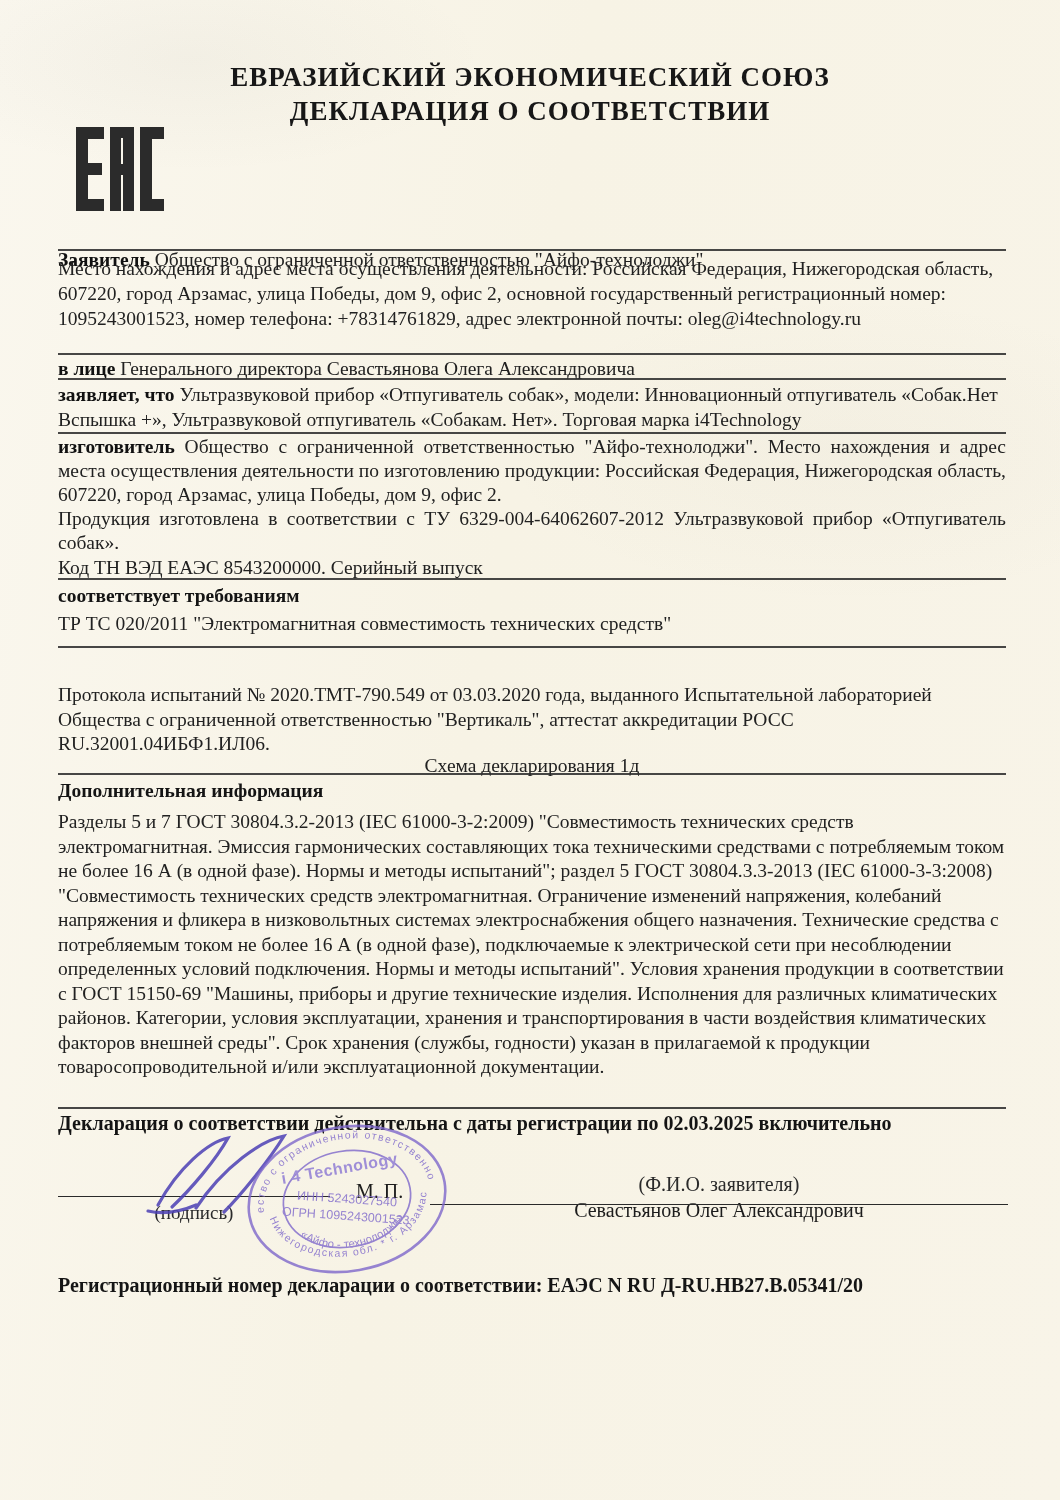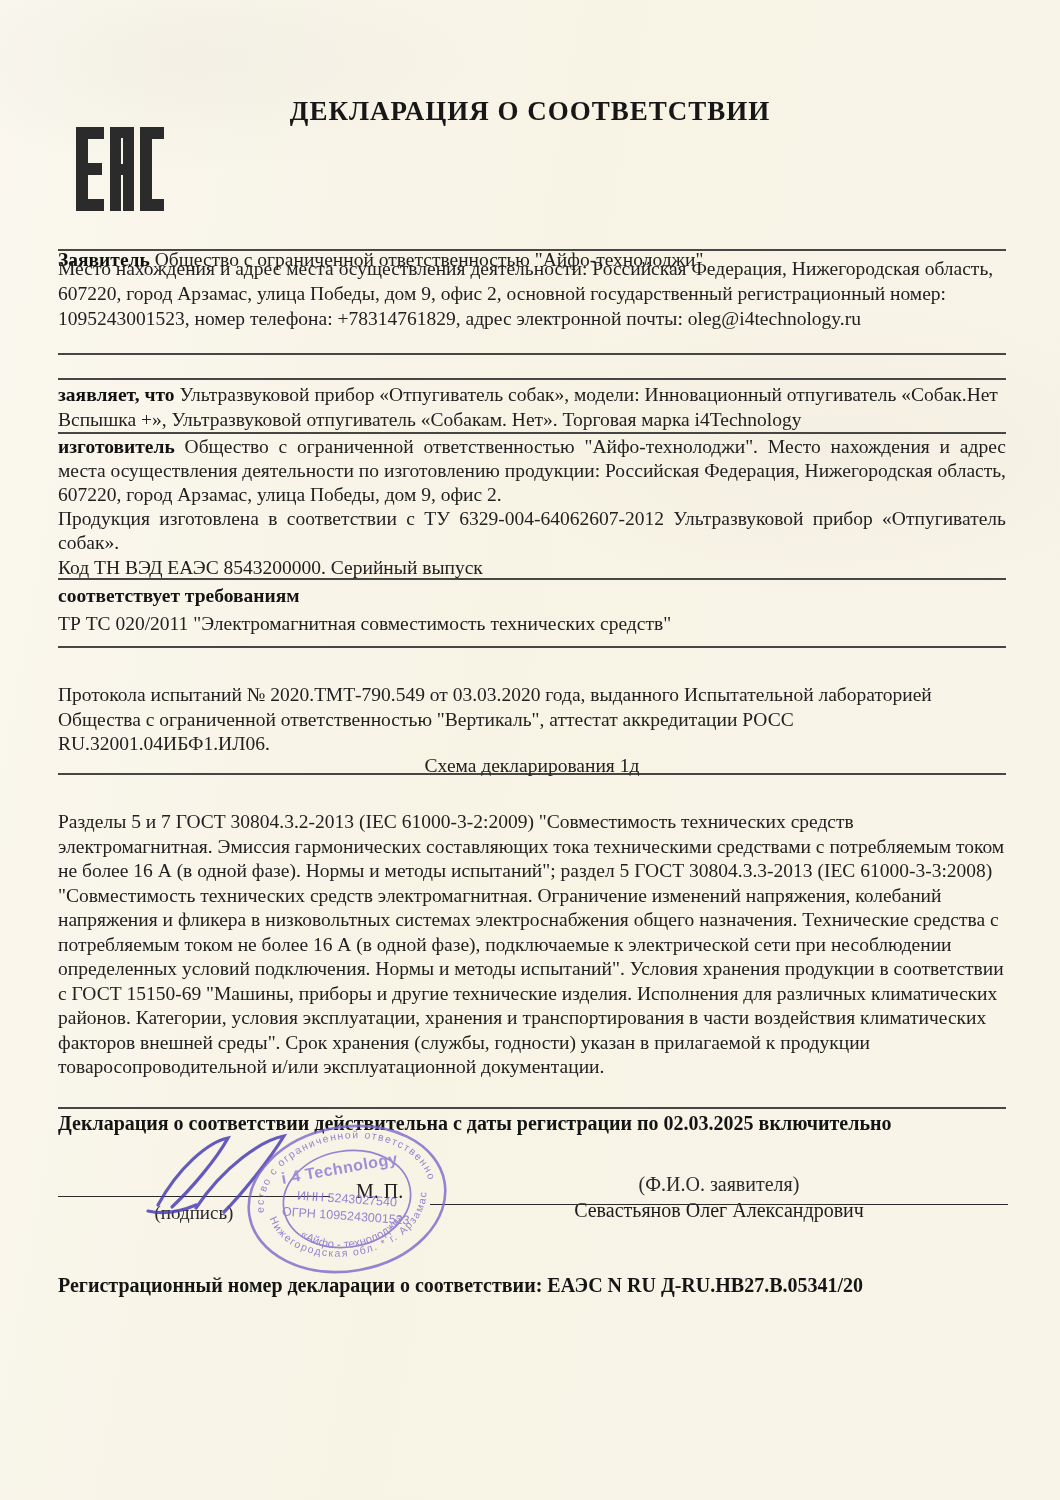--- a/index.html
+++ b/index.html
@@ -30,20 +30,21 @@
   .sig-line{height:0;border-top:1.7px solid #2a2a2a;}
   .caption{font-size:19px;color:#2a2a2a;text-align:center;}
   .footer-line{left:58px;width:948px;font-size:20px;font-weight:bold;color:#151515;}
   .overlay{position:absolute;left:0;top:0;pointer-events:none;}
 </style>
 </head>
 <body>
 
 <div class="page">
 
+  <div class="abs title" style="top:62px;">ЕВРАЗИЙСКИЙ ЭКОНОМИЧЕСКИЙ СОЮЗ</div>
   <div class="abs title" style="top:96px;">ДЕКЛАРАЦИЯ О СООТВЕТСТВИИ</div>
 
   <div class="abs" style="left:76px;top:127px;width:88px;height:84px;">
     <svg width="88" height="84" viewBox="0 0 88 84">
       <g fill="#2b2b2b">
         <rect x="0" y="0" width="12" height="84"></rect>
           <rect x="0" y="0" width="28" height="12"></rect>
           <rect x="0" y="36" width="26" height="12"></rect>
           <rect x="0" y="72" width="28" height="12"></rect>
         <rect x="34" y="0" width="11" height="84"></rect>
@@ -56,39 +57,41 @@
       </g>
     </svg>
   </div>
 
   <div class="abs row" style="top:207px;margin-top:40px;"><b>Заявитель</b>&nbsp;<span>Общество с ограниченной ответственностью "Айфо-технолоджи"</span></div>
   <div class="abs rule" style="top:249px;"></div>
 
   <div class="abs row" style="top:256px;">Место нахождения и адрес места осуществления деятельности: Российская Федерация, Нижегородская область, 607220, город Арзамас, улица Победы, дом 9, офис 2, основной государственный регистрационный номер: 1095243001523, номер телефона: +78314761829, адрес электронной почты: oleg@i4technology.ru</div>
   <div class="abs rule" style="top:353px;"></div>
 
+  <div class="abs row" style="top:356px;"><b>в лице</b>&nbsp;<span>Генерального директора Севастьянова Олега Александровича</span></div>
   <div class="abs rule" style="top:378px;"></div>
 
   <div class="abs row" style="top:382px;"><b>заявляет, что</b>&nbsp;<span>Ультразвуковой прибор «Отпугиватель собак», модели: Инновационный отпугиватель «Собак.Нет Вспышка +», Ультразвуковой отпугиватель «Собакам. Нет». Торговая марка i4Technology</span></div>
   <div class="abs rule" style="top:432px;"></div>
 
   <div class="abs row just" style="top:435px;line-height:24px;"><b>изготовитель</b>&nbsp;<span>Общество с ограниченной ответственностью "Айфо-технолоджи". Место нахождения и адрес места осуществления деятельности по изготовлению продукции: Российская Федерация, Нижегородская область, 607220, город Арзамас, улица Победы, дом 9, офис 2.</span></div>
 
   <div class="abs row just" style="top:507px;line-height:24px;">Продукция изготовлена в соответствии с ТУ 6329-004-64062607-2012  Ультразвуковой прибор «Отпугиватель собак».</div>
   <div class="abs row" style="top:555px;">Код ТН ВЭД ЕАЭС 8543200000. Серийный выпуск</div>
   <div class="abs rule" style="top:578px;"></div>
 
   <div class="abs row bold-head" style="top:583px;">соответствует требованиям</div>
   <div class="abs row" style="top:611px;">ТР ТС 020/2011 "Электромагнитная совместимость технических средств"</div>
   <div class="abs rule" style="top:646px;"></div>
 
   <div class="abs row" style="top:683px;line-height:24.5px;">Протокола испытаний № 2020.ТМТ-790.549 от 03.03.2020 года, выданного Испытательной лабораторией Общества с ограниченной ответственностью "Вертикаль", аттестат аккредитации РОСС RU.32001.04ИБФ1.ИЛ06.</div>
   <div class="abs row" style="top:753px;text-align:center;">Схема декларирования 1д</div>
   <div class="abs rule" style="top:773px;"></div>
 
+  <div class="abs row bold-head" style="top:778px;">Дополнительная информация</div>
   <div class="abs row" style="top:810px;line-height:24.5px;">Разделы 5 и 7 ГОСТ 30804.3.2-2013 (IEC 61000-3-2:2009) "Совместимость технических средств электромагнитная. Эмиссия гармонических составляющих тока техническими средствами с потребляемым током не более 16 А (в одной фазе). Нормы и методы испытаний"; раздел 5 ГОСТ 30804.3.3-2013 (IEC 61000-3-3:2008) "Совместимость технических средств электромагнитная. Ограничение изменений напряжения, колебаний напряжения и фликера в низковольтных системах электроснабжения общего назначения. Технические средства с потребляемым током не более 16 А (в одной фазе), подключаемые к электрической сети при несоблюдении определенных условий подключения. Нормы и методы испытаний". Условия хранения продукции в соответствии с ГОСТ 15150-69 "Машины, приборы и другие технические изделия. Исполнения для различных климатических районов. Категории, условия эксплуатации, хранения и транспортирования в части воздействия климатических факторов внешней среды". Срок хранения (службы, годности) указан в прилагаемой к продукции товаросопроводительной и/или эксплуатационной документации.</div>
   <div class="abs rule" style="top:1107px;"></div>
 
   <div class="abs row bold-head" style="top:1111px;font-size:20px;">Декларация о соответствии  действительна с даты регистрации по 02.03.2025 включительно</div>
 
   <div class="abs sig-line" style="left:58px;top:1196px;width:272px;"></div>
   <div class="abs caption" style="left:58px;top:1202px;width:272px;">(подпись)</div>
   <div class="abs" style="left:356px;top:1180px;font-size:20px;color:#1c1c1c;">М. П.</div>
   <div class="abs" style="left:430px;top:1177px;width:578px;text-align:center;font-size:20px;color:#1c1c1c;margin-top:22px;">Севастьянов Олег Александрович</div>
   <div class="abs sig-line" style="left:430px;top:1204px;width:578px;"></div>

